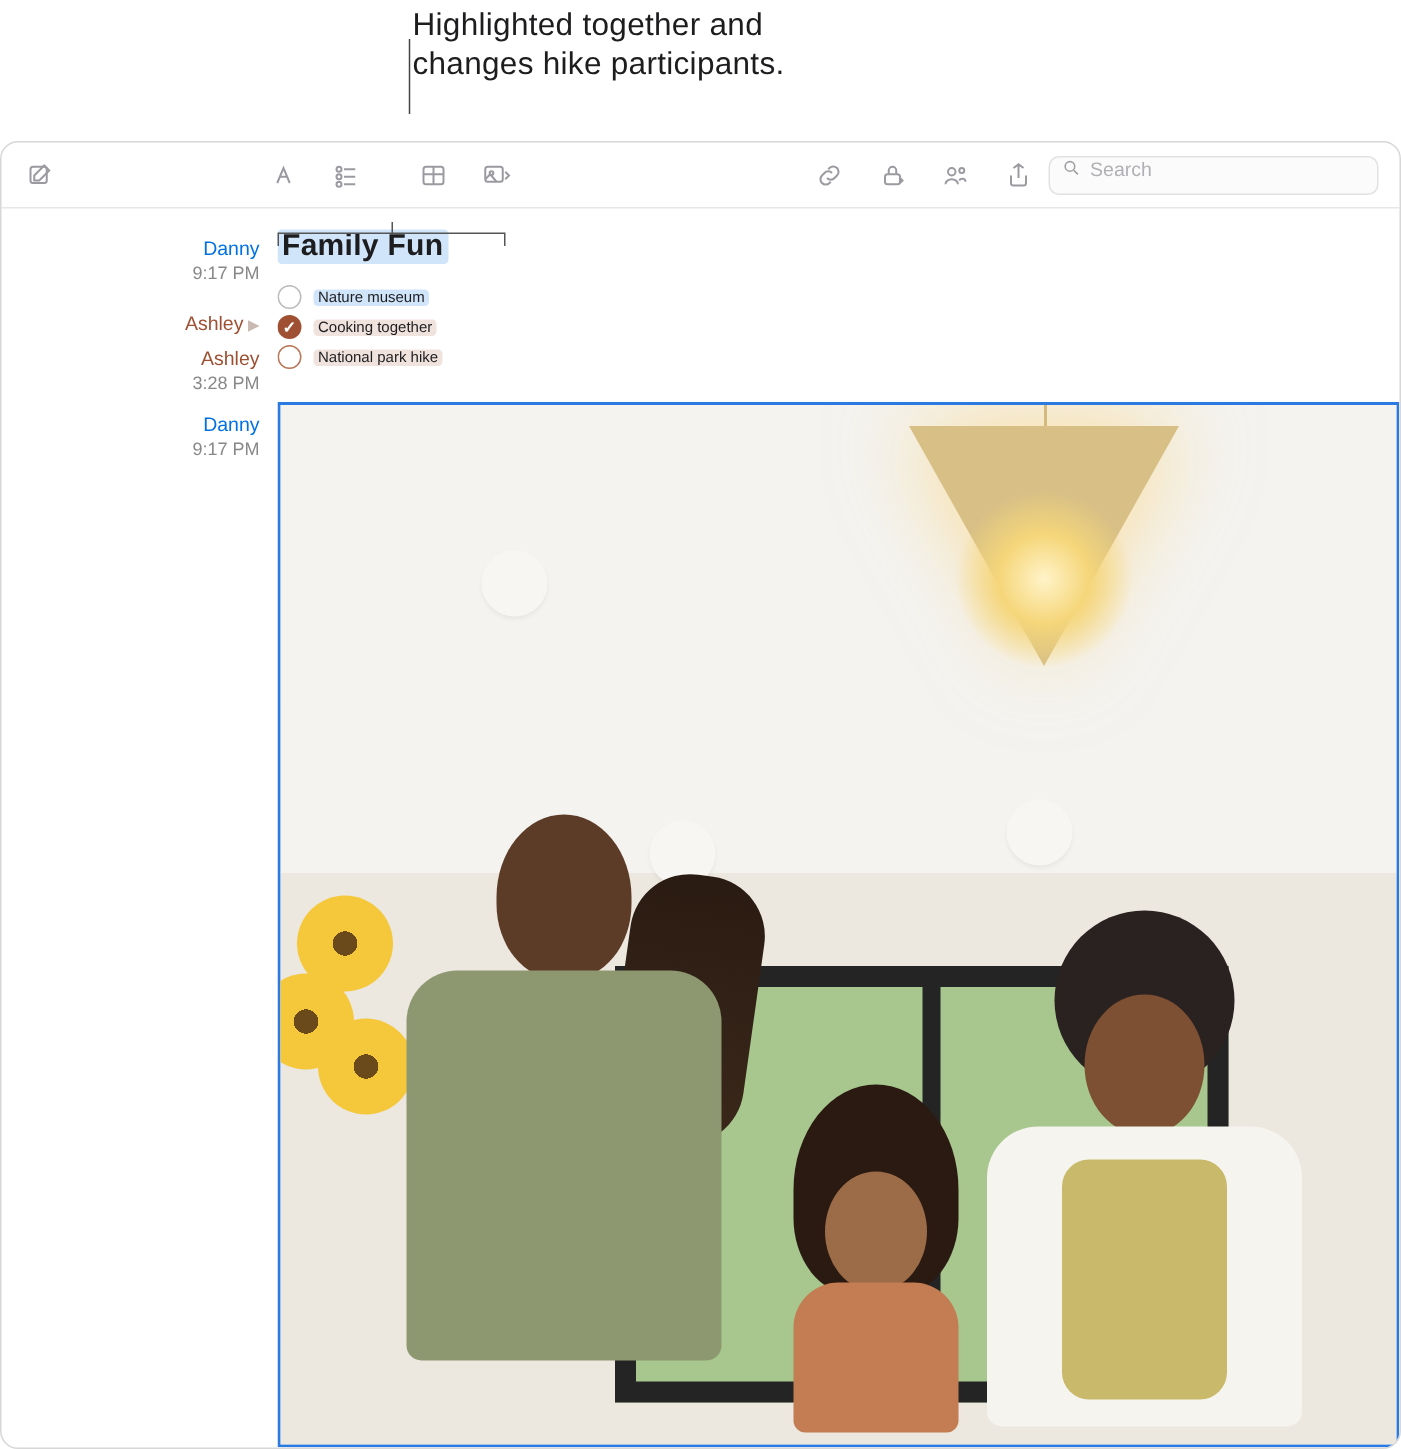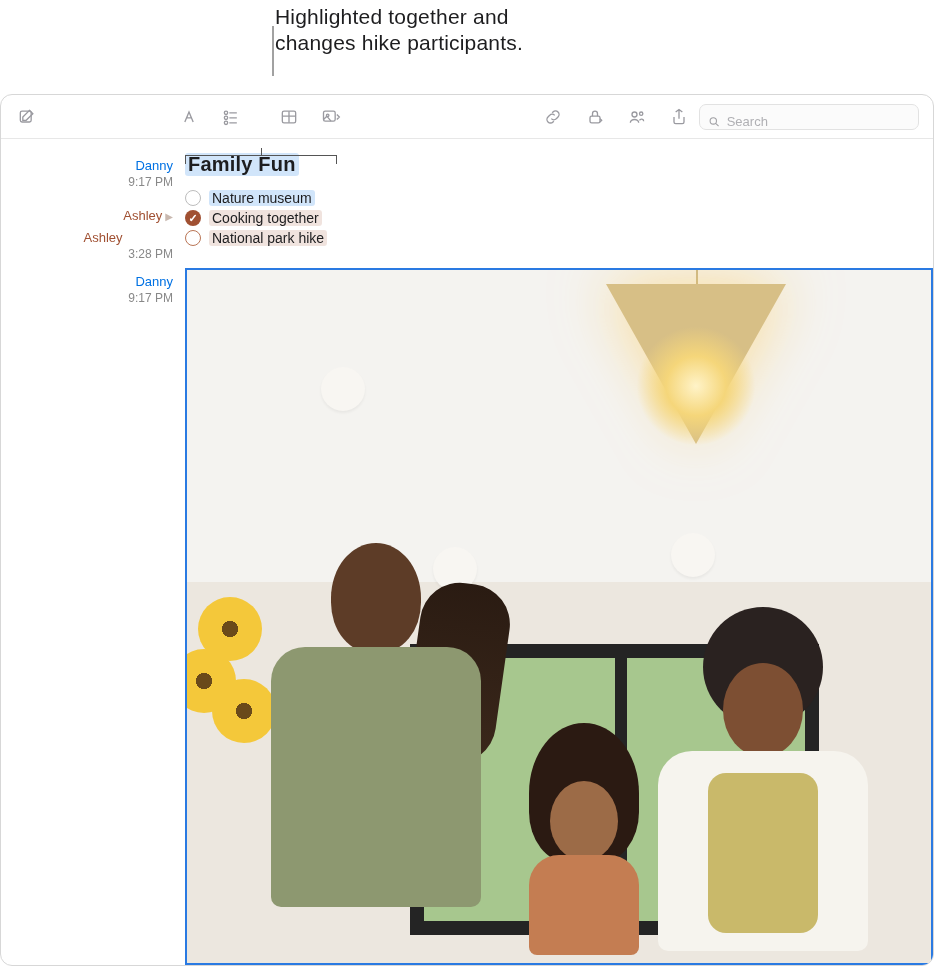--- a/index.html
+++ b/index.html
@@ -51,21 +51,21 @@
   .tb-sep { width:18px; }
   .grow { flex:1; }
   .tb-btn {
     width:24px; height:24px;
     display:flex;align-items:center;justify-content:center;
     color:#9a9aa0;
     border-radius:6px;
   }
   .tb-btn svg { width:20px;height:20px; display:block; }
   .search-box {
-    display:flex; align-items:flex-end; gap:6px;
+    display:flex; align-items:flex-start; gap:6px;
     background:#fbfbfb;
     border:1px solid #e2e2e2;
     border-radius:7px;
     height:26px;
     padding:0 8px;
     width:220px;
   }
   .search-box svg{ width:14px;height:14px; color:#a0a0a4;}
   .search-box input{
     border:none;outline:none;background:transparent;
@@ -77,32 +77,32 @@
   .gutter {
     width:184px;
     padding:18px 12px 0 0;
     font-size:13px;
     text-align:right;
     flex-shrink:0;
   }
   .gutter .entry { margin-bottom:4px; line-height:17px;}
   .gutter .who { font-weight:400;padding-left:32px; }
   .gutter .who.danny { color:#0071e3;}
-  .gutter .who.ashley { color:#a05032;text-align:center;}
+  .gutter .who.ashley { color:#a05032;}
   .gutter .time { color:#888; font-size:12px;}
   .chev { font-size:10px; color:#c9b9b0; margin-left:3px;}
   .content { flex:1; padding:14px 0 0 0; overflow:hidden; display:flex; flex-direction:column;}
   .title-row { position:relative; margin-bottom:12px; margin-left:0;}
   .title-txt {
     font-size:20px;font-weight:700;letter-spacing:.2px;
     display:inline-block;
   }
   .hl-blue { background:rgba(0,113,227,.18); border-radius:3px; padding:0 3px;}
   .hl-ash  { background:rgba(160,80,50,.16); border-radius:3px; padding:0 3px;}
-  .checklist { list-style:none; font-size:14px; margin-bottom:16px;}
+  .checklist { list-style:none; font-size:10px; margin-bottom:16px;}
   .checklist li { display:flex; align-items:center; gap:8px; padding:2px 0;}
   .chk {
     width:16px;height:16px;border-radius:50%;
     border:1.5px solid #bcbcbc;background:#fff;
     flex-shrink:0;
   }
   .chk.ash { border-color:#b97555;}
   .chk.done {
     border:none;background:#a05032;
     display:flex;align-items:center;justify-content:center;color:#fff;font-size:11px;

